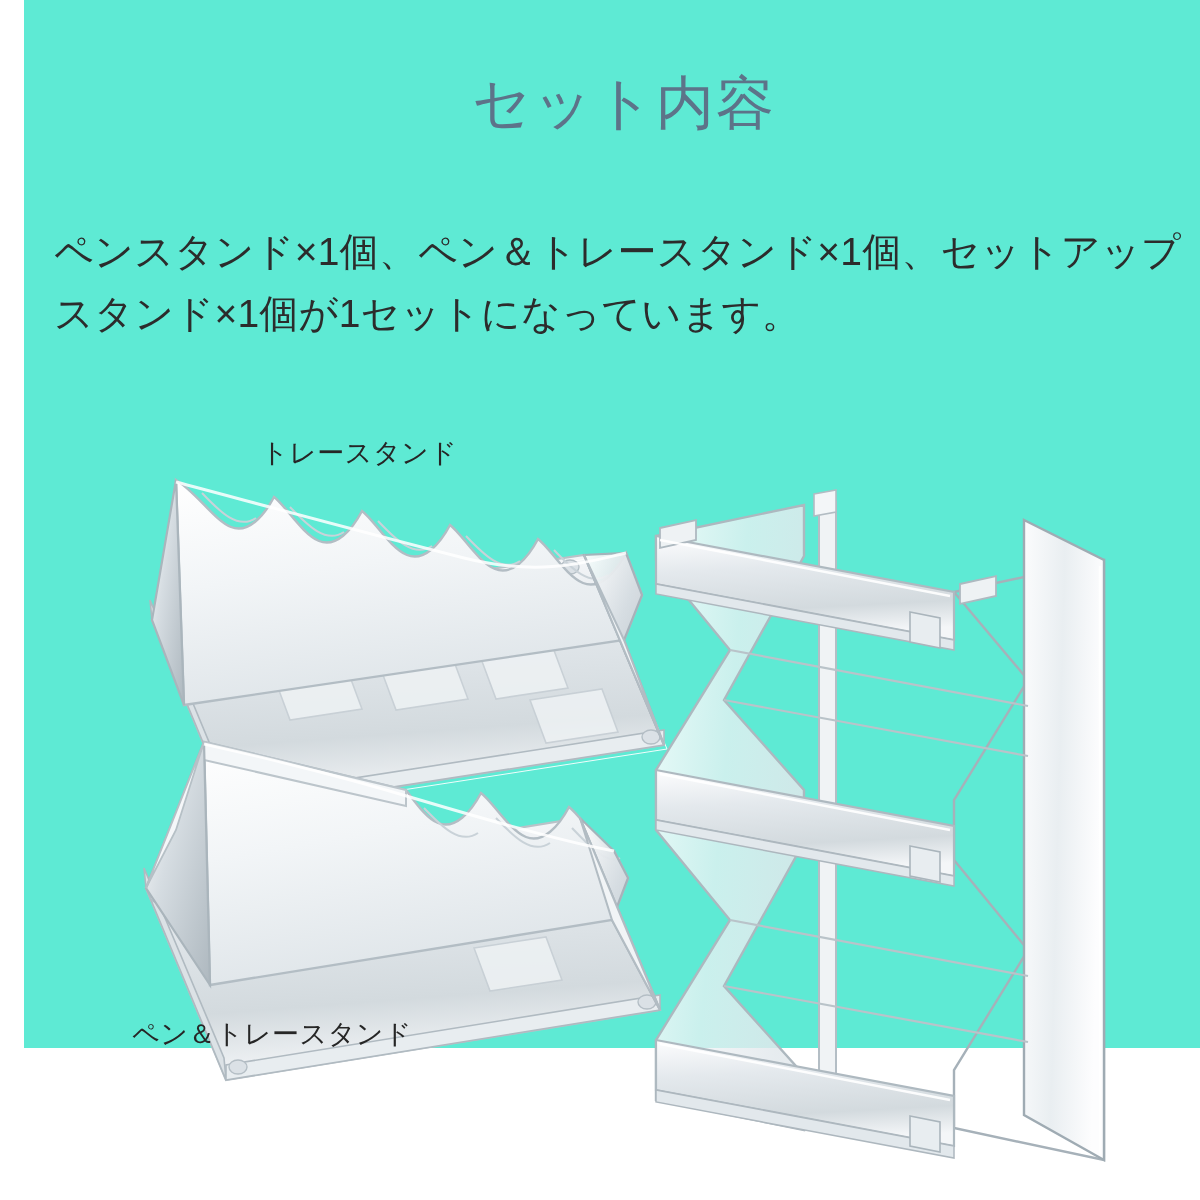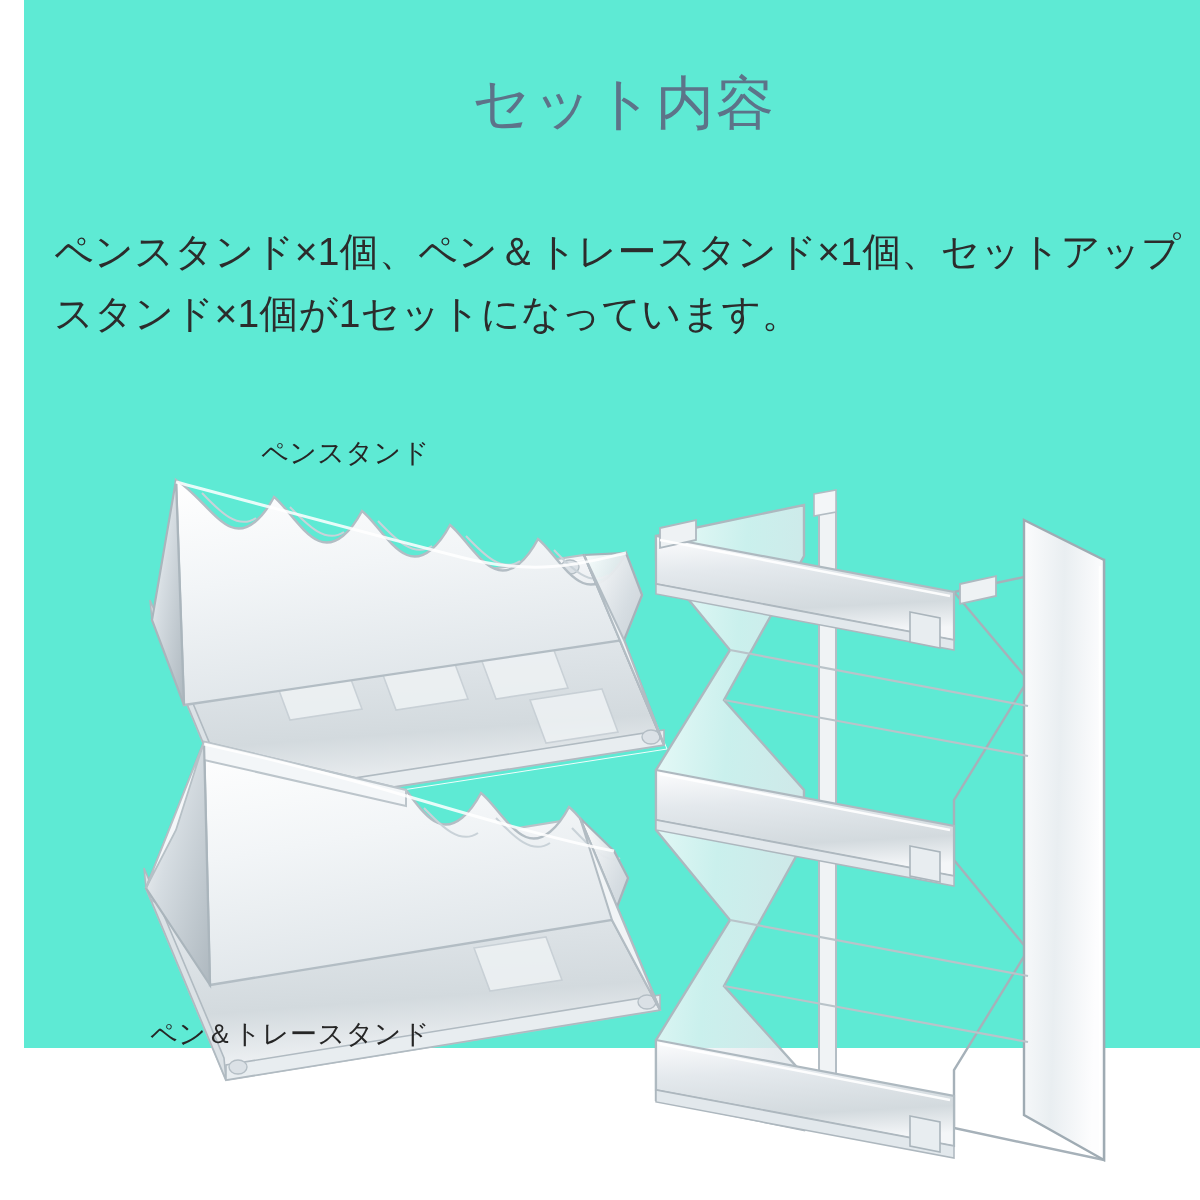--- a/index.html
+++ b/index.html
@@ -57,21 +57,21 @@
     position: absolute;
     font-size: 27px;
     line-height: 1.2;
     color: #262626;
     letter-spacing: 0.5px;
     white-space: nowrap;
     font-weight: 400;
   }
   .label-pen-stand      { left: 237px; top: 437px; }
   .label-setup-stand    { left: 760px; top: 437px; }
-  .label-pen-tray-stand { left: 126px; top: 1018px; }
+  .label-pen-tray-stand { left: 108px; top: 1018px; }
 
   
   .stage {
     position: absolute;
     left: 0;
     top: 0;
     width: 1200px;
     height: 1200px;
     pointer-events: none;
   }
@@ -279,18 +279,18 @@
         <g fill="none" stroke="#ffffff" stroke-width="2.5" opacity="0.9">
           <path d="M636 540 L926 596"></path>
           <path d="M636 774 L926 830"></path>
           <path d="M636 1044 L926 1100"></path>
           <path d="M1076 566 L1076 1154"></path>
         </g>
       </g>
     </svg>
   </div>
 
-  <div class="label label-pen-stand">ペンスタンド</div>
+  <div class="label label-pen-stand">トレースタンド</div>
 
 
   <div class="label label-pen-tray-stand">ペン＆トレースタンド</div>
 
 </div>
 
 </body></html>

